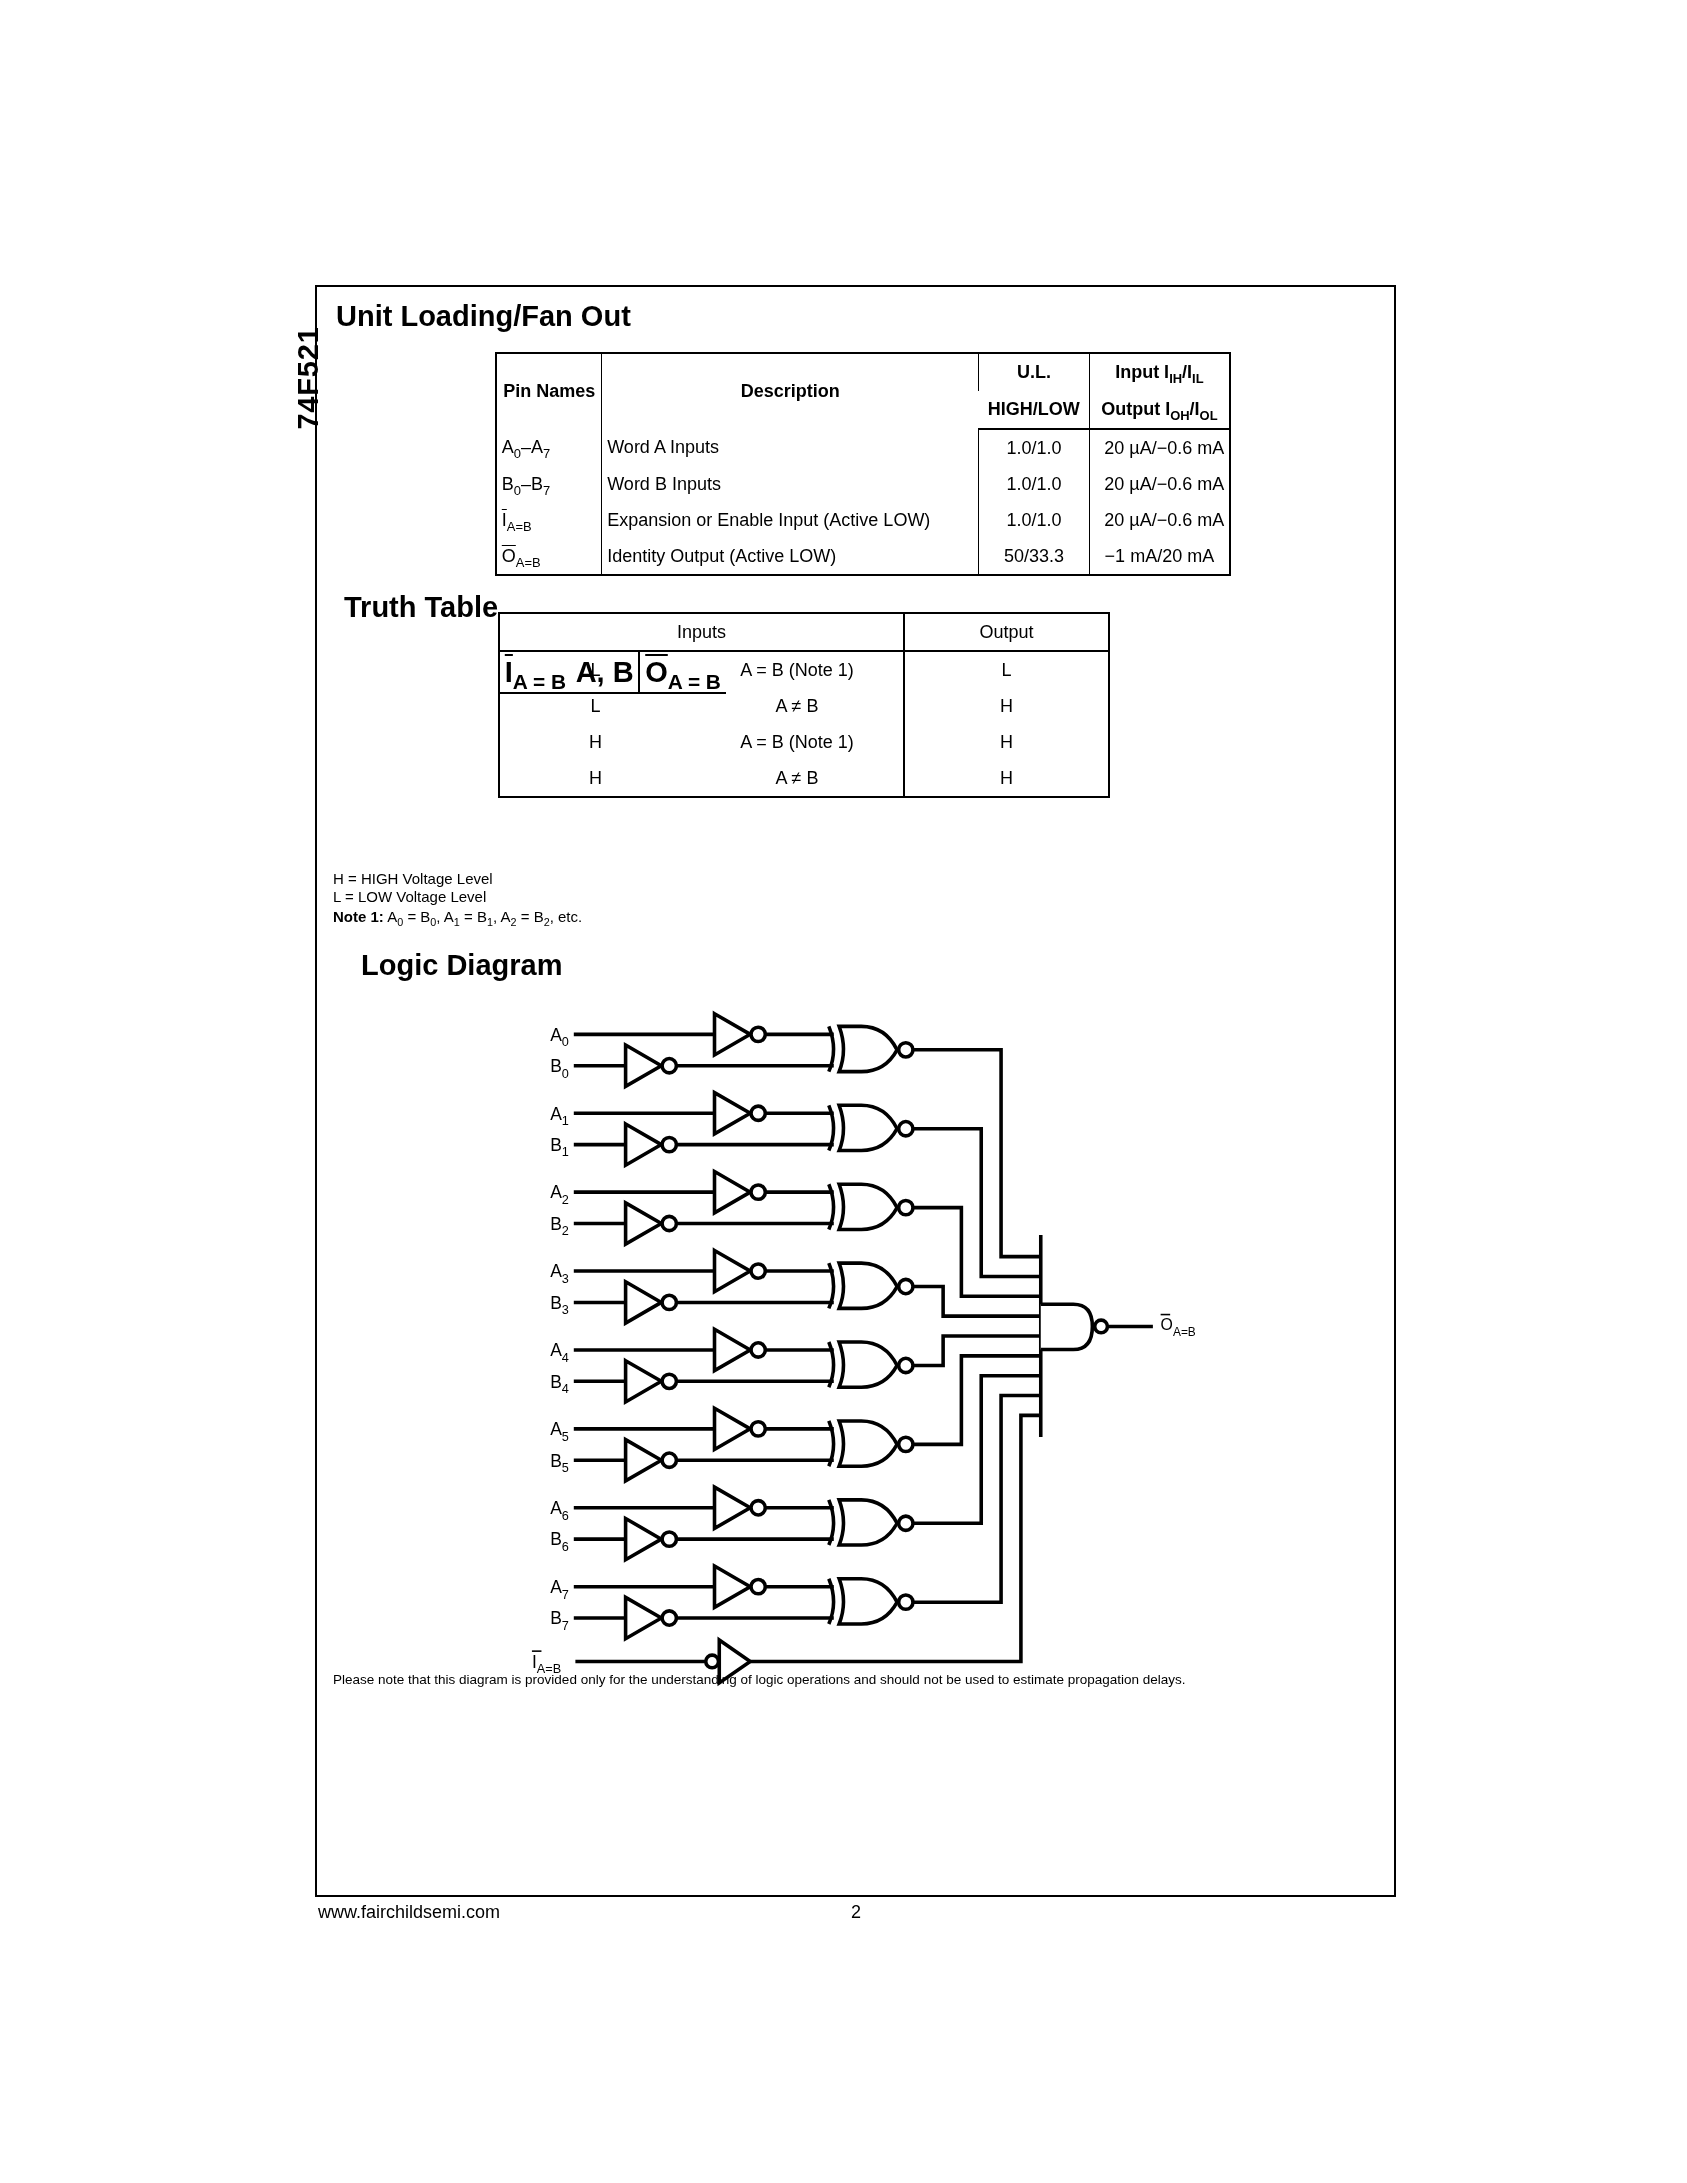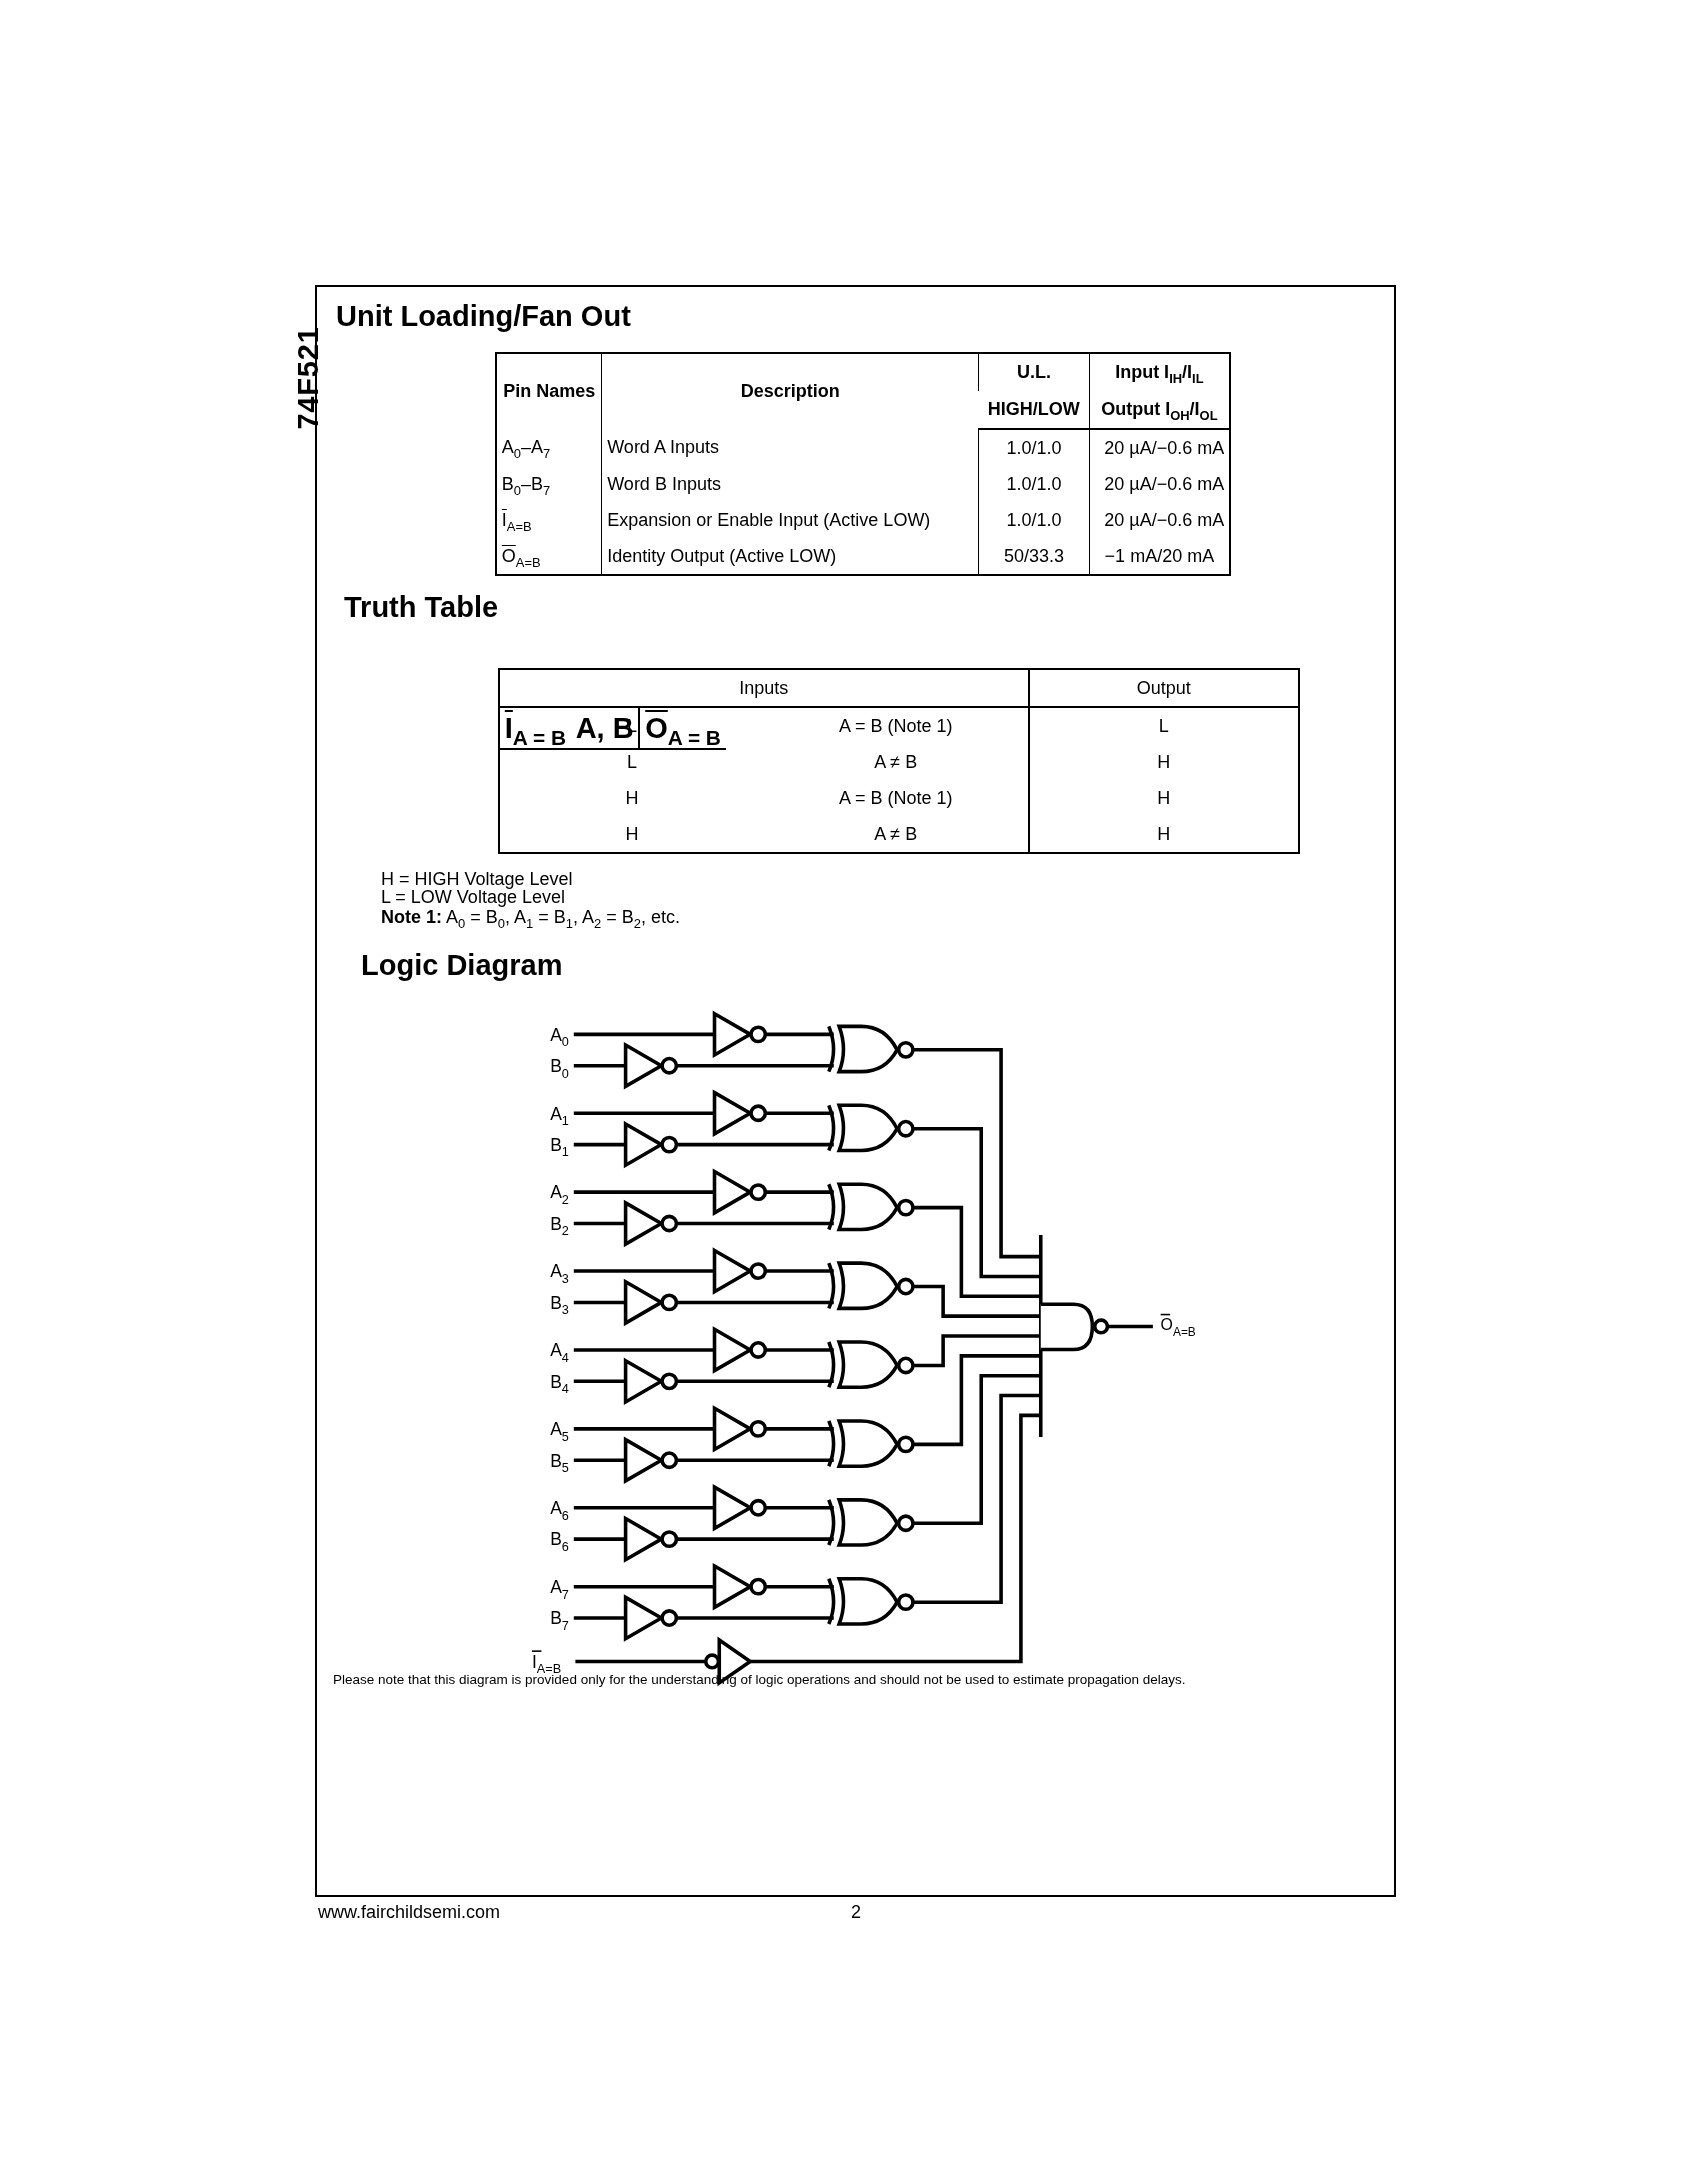--- a/index.html
+++ b/index.html
@@ -17,27 +17,27 @@
   .t1 { left: 495px; top: 352px; width: 736px; border: 2.4px solid #000; }
   .t1 th { font-weight: bold; text-align: center; border-left: 1.6px solid #000; }
   .t1 th:first-child { border-left: none; }
   .t1 thead tr:last-child th { border-bottom: 2.4px solid #000; }
   .t1 td { border-left: 1.6px solid #000; height: 36px; }
   .t1 td:first-child { border-left: none; }
   .t1 .num { text-align: center; }
   .t1 .r { text-align: right; }
   sub { font-size: 0.72em; vertical-align: -0.35em; line-height: 0; }
   .ov { text-decoration: overline; }
-  .t2 { left: 498px; top: 668px; width: 802px; border: 2.4px solid #000; }
+  .t2 { left: 498px; top: 612px; width: 612px; border: 2.4px solid #000; }
   .t2 th { height: 36px; text-align: center; font-weight: normal; }
   .t2 tr.h1 th { border-bottom: 2.4px solid #000; }
   .t2 tr.h2 th { border-bottom: 2.4px solid #000; font-weight: bold; height: 40px; }
   .t2 td { height: 36px; text-align: center; }
   .t2 .div { border-left: 2.4px solid #000; }
-  .legend { position: absolute; left: 333px; font-size: 18px; line-height: 18px; white-space: nowrap; margin-left: 48px; }
+  .legend { position: absolute; left: 333px; font-size: 15px; line-height: 18px; white-space: nowrap; }
   .note-b { font-weight: bold; }
   .disclaimer { position: absolute; left: 333px; top: 1672px; font-size: 13.5px; white-space: nowrap; }
   .footer-url { position: absolute; left: 318px; top: 1902px; font-size: 18px; }
   .footer-page { position: absolute; left: 851px; top: 1902px; font-size: 18px; }
   svg.diagram { position: absolute; left: 0; top: 0; }
   svg text { font-family: "Liberation Sans", sans-serif; }
 </style>
 </head>
 <body>
 

